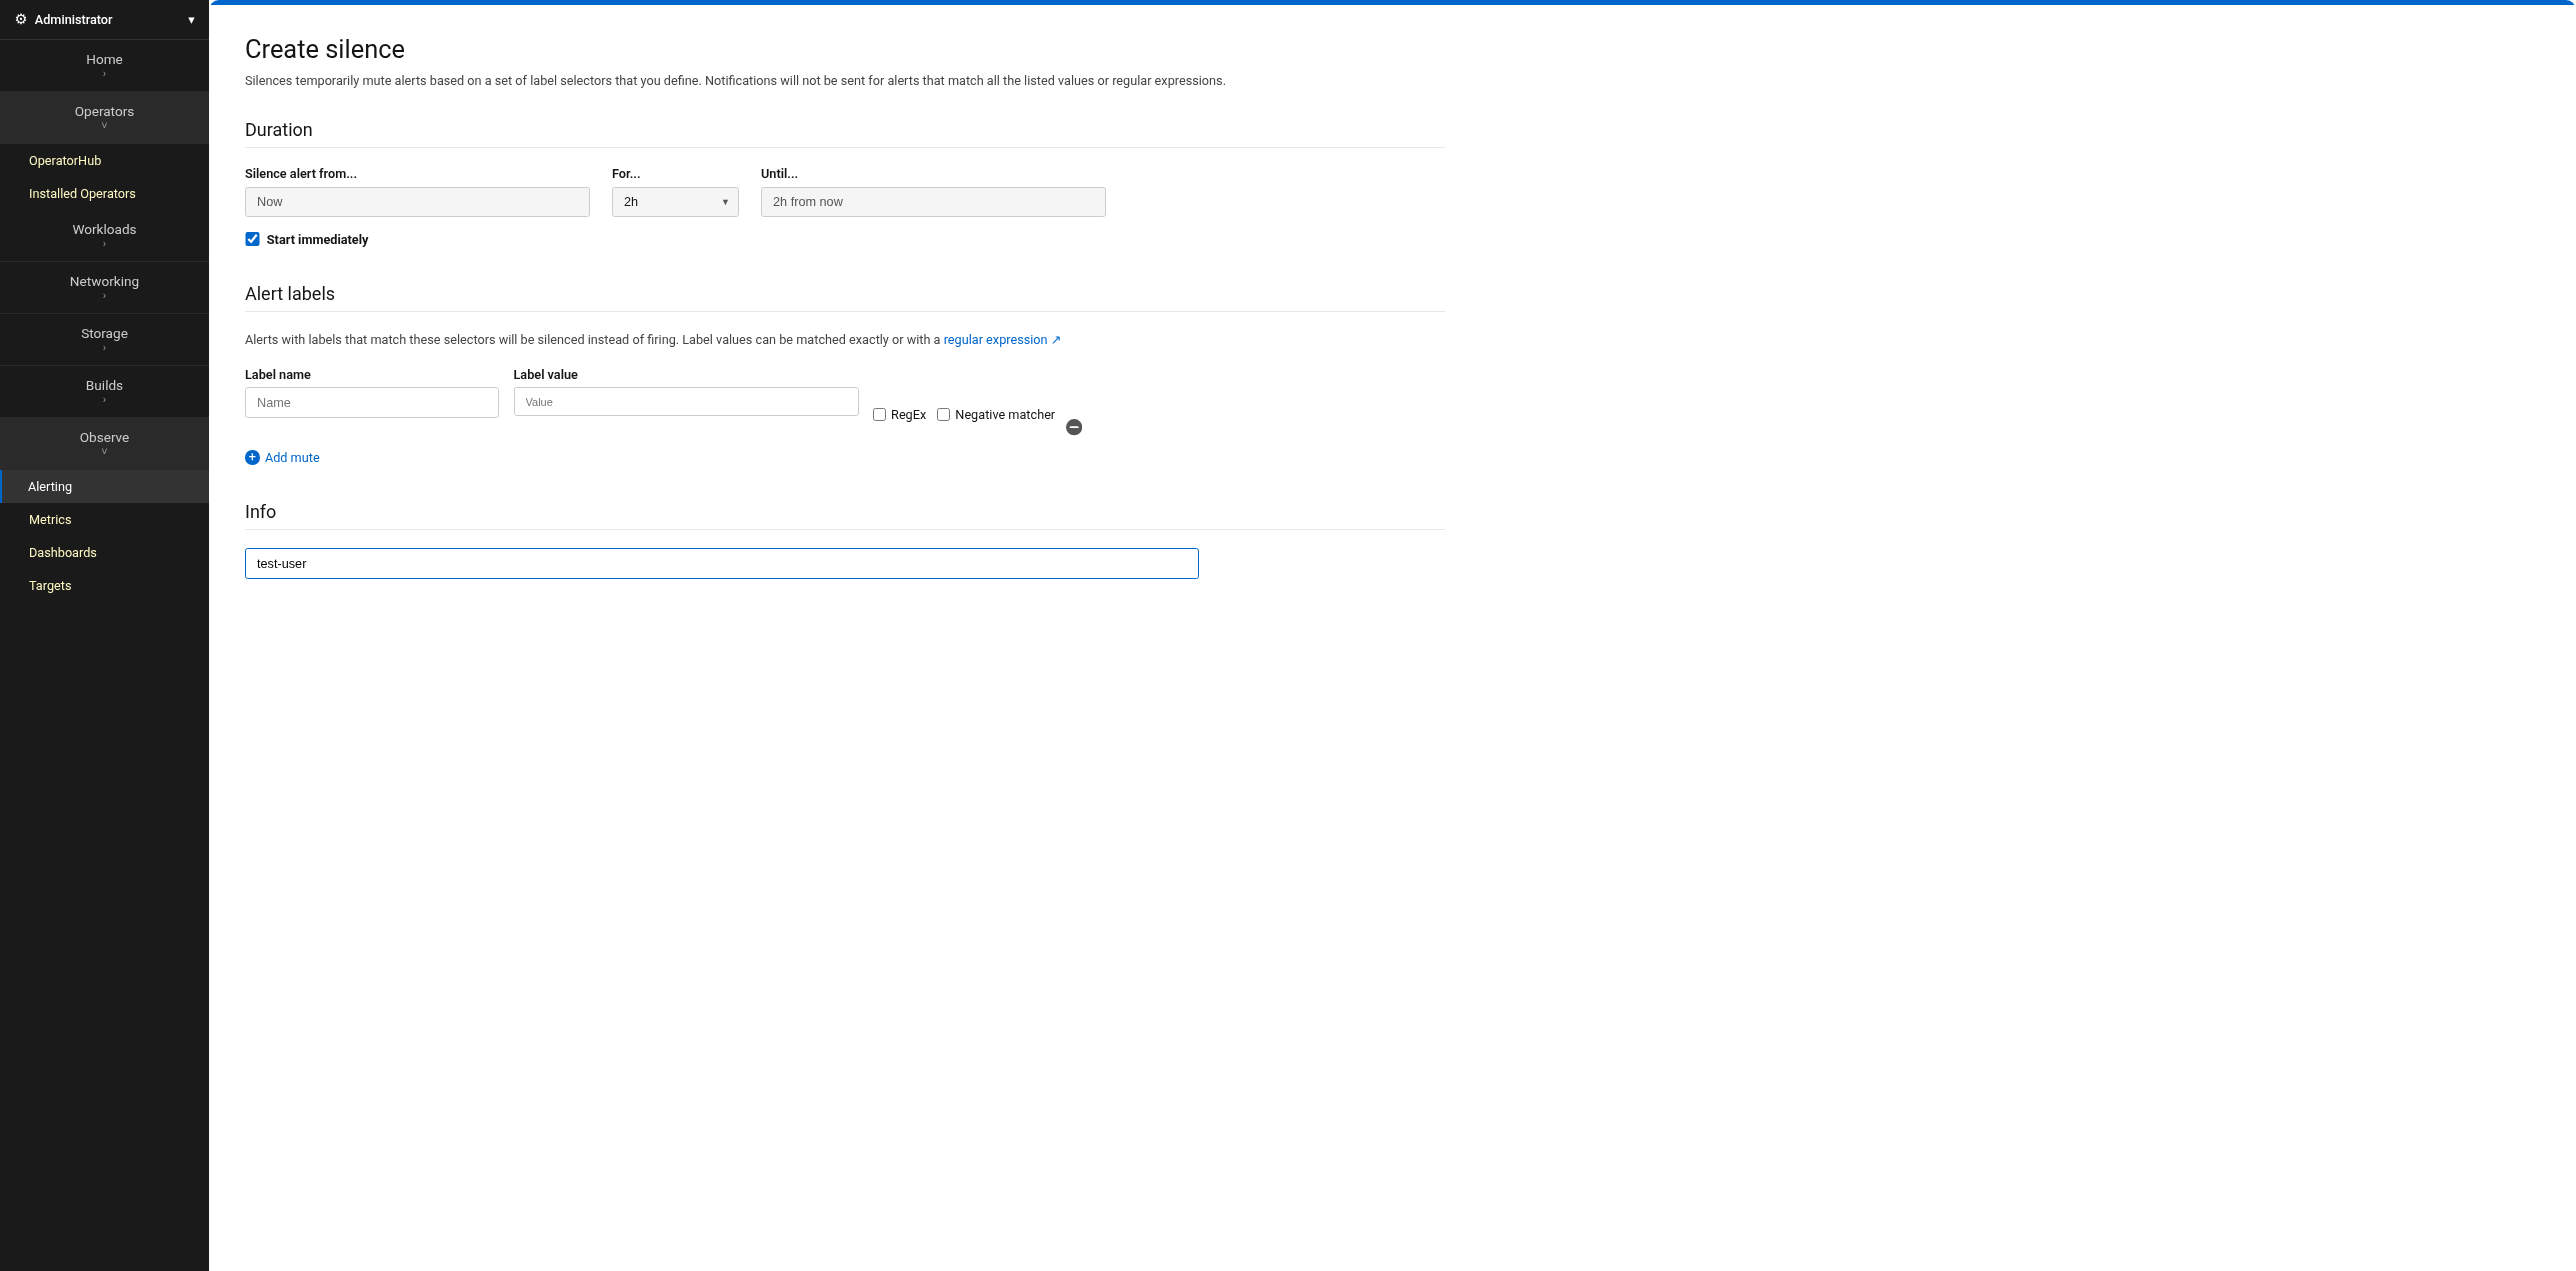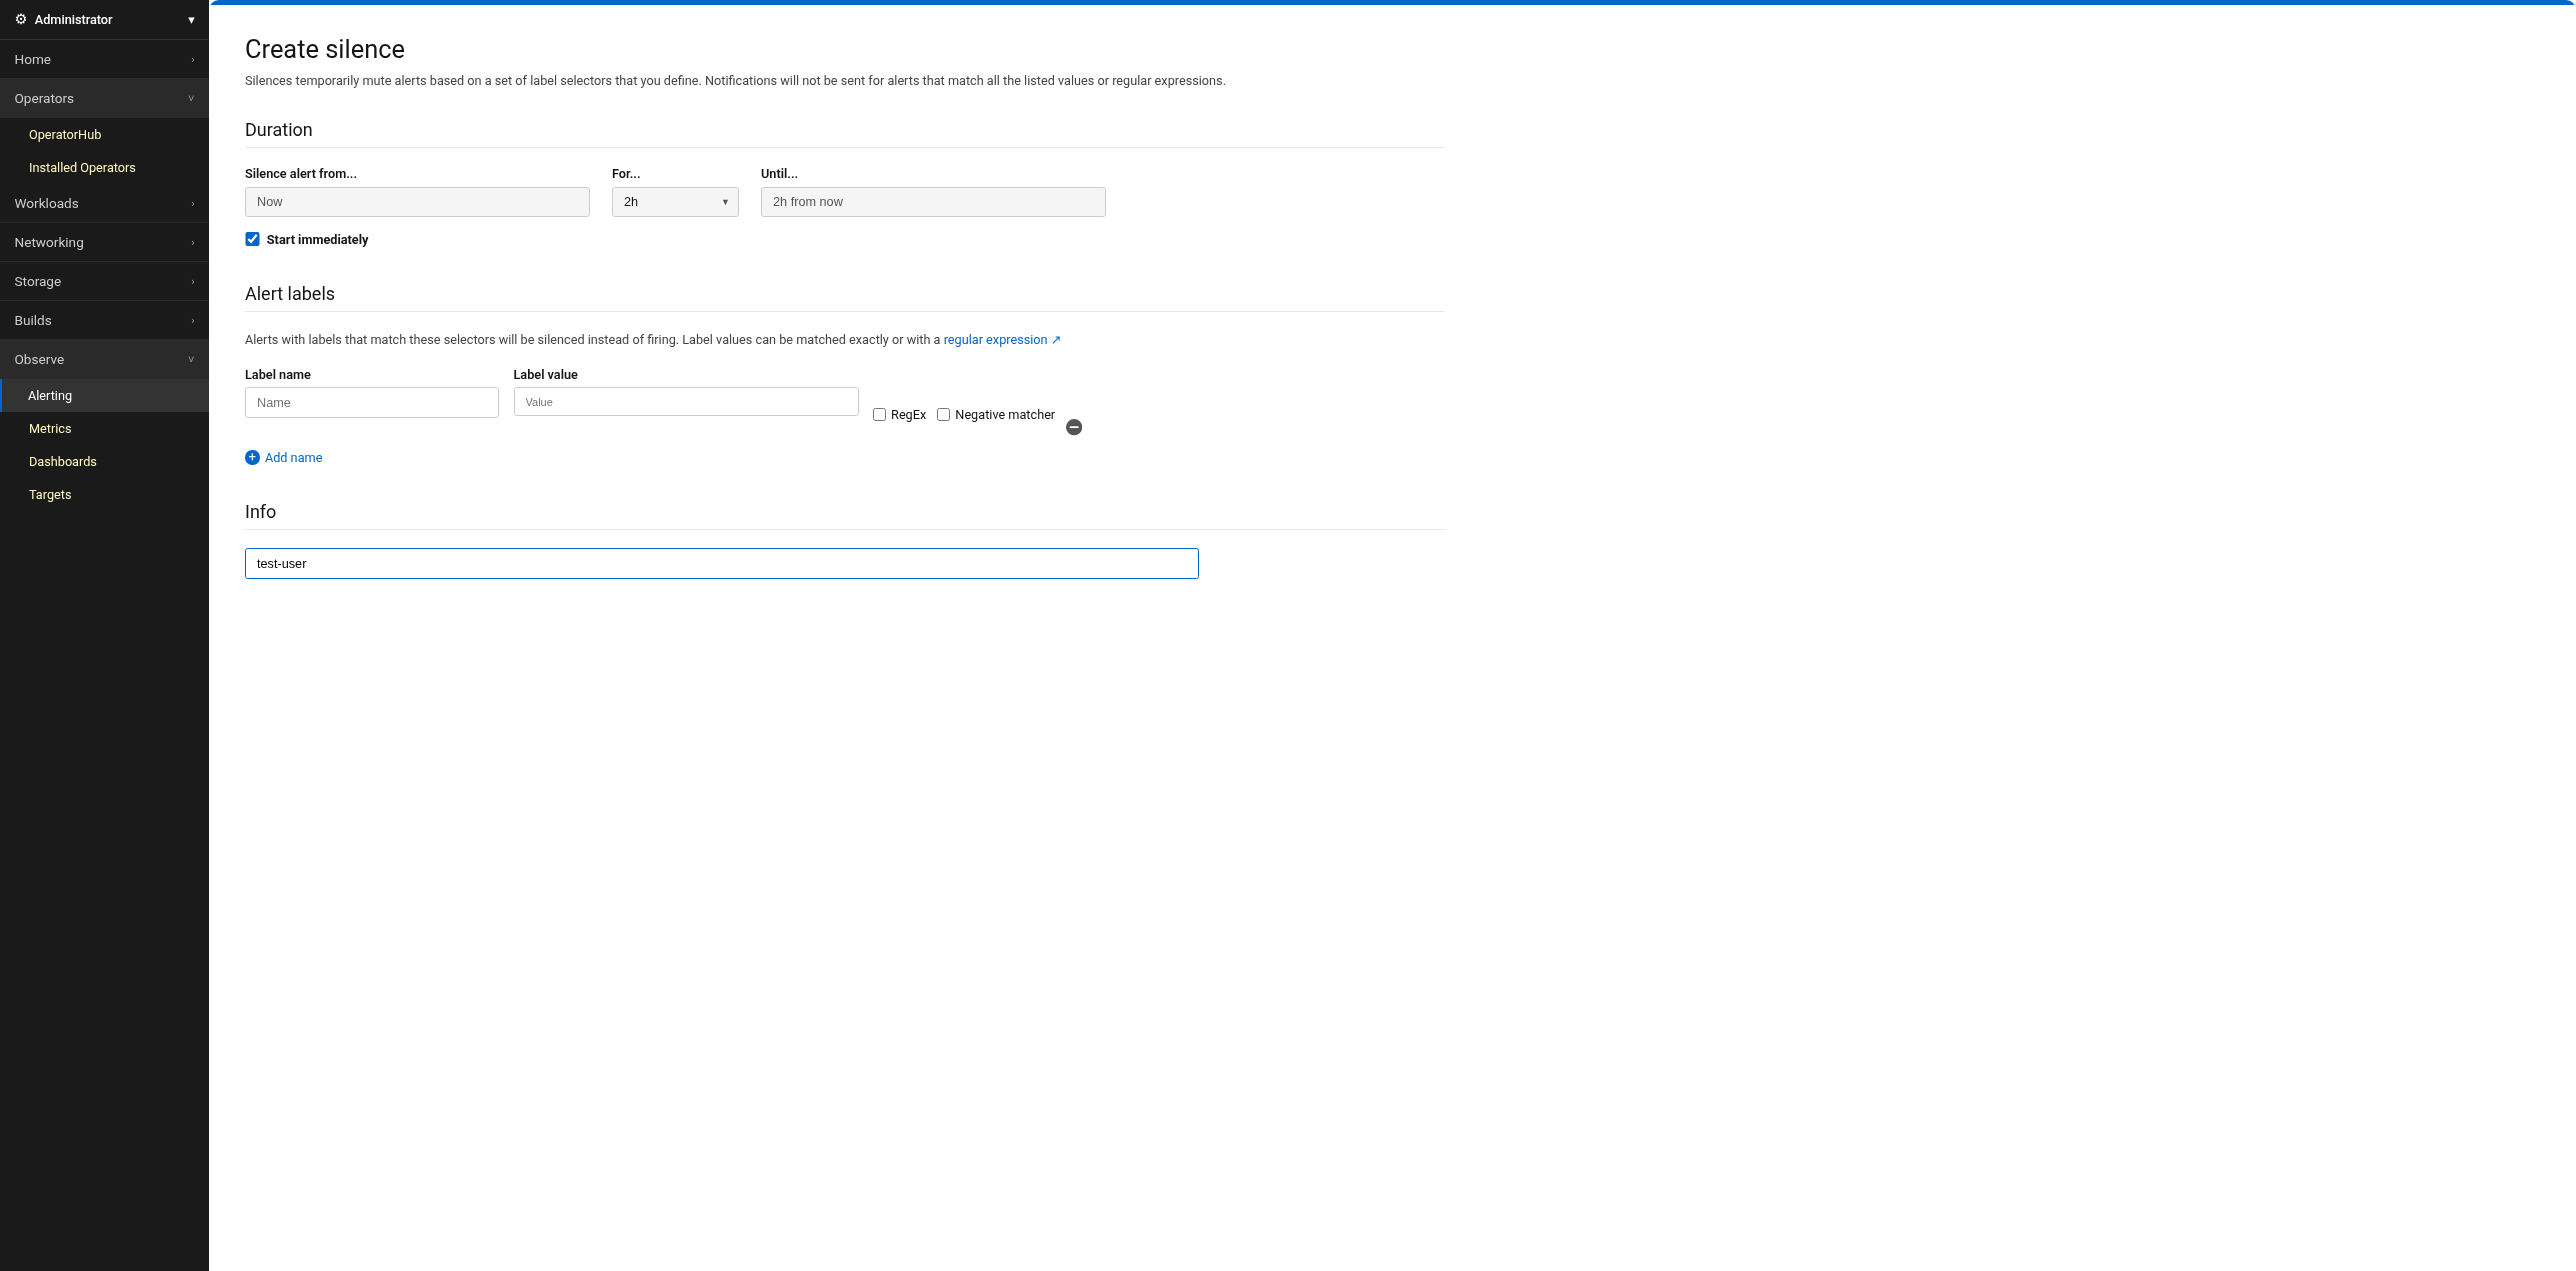--- a/index.html
+++ b/index.html
@@ -43,20 +43,21 @@
 
     .sidebar-item {
       display: flex;
       align-items: center;
       justify-content: space-between;
       padding: 11px 14.5px;
       cursor: pointer;
       color: #ccc;
       font-size: 13.6px;
       border-bottom: 0.9px solid #2a2a2a;
+      flex-direction: column;
     }
 
     .sidebar-item.active {
       background: #2a2a2a;
     }
 
     .sidebar-item .chevron {
       font-size: 11px;
       color: #999;
     }
@@ -470,21 +471,21 @@
             <svg width="16.3" height="16.3" viewBox="0 0 18 18">
               <circle cx="9" cy="9" r="9" fill="#555"></circle>
               <rect x="4" y="8" width="10" height="2" rx="1" fill="white"></rect>
             </svg>
           </div>
         </div>
       </div>
 
       <div class="add-label-btn">
         <div class="add-label-icon">+</div>
-        <span>Add name</span>
+        <span>Add mute</span>
       </div>
     </div>
 
     <div class="section">
       <h2 class="section-title">Info</h2>
 
       <div class="field-group">
         <input type="text" class="creator-input" value="test-user" style="">
       </div>
     </div>

